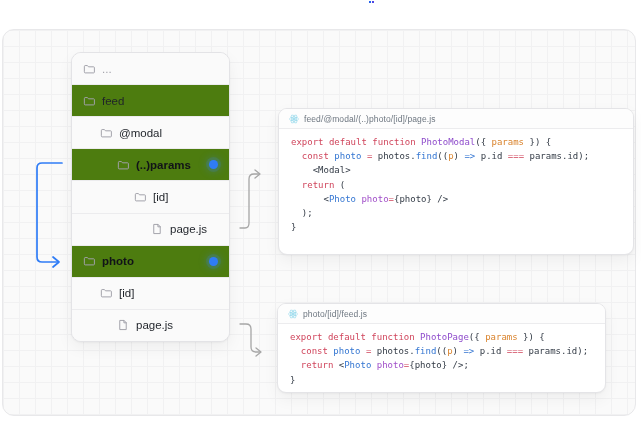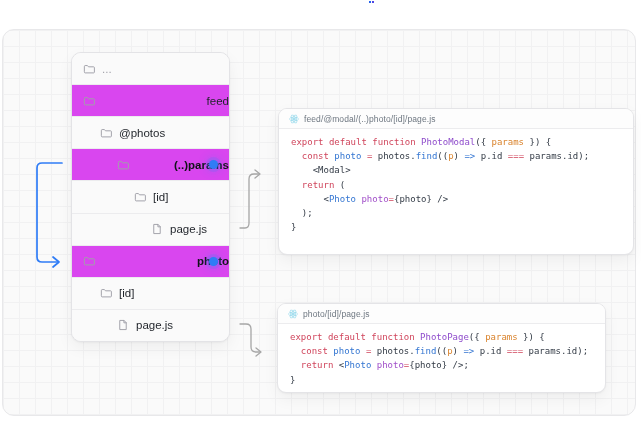--- a/index.html
+++ b/index.html
@@ -20,21 +20,21 @@
 
   
   .tree{position:absolute;left:71px;top:52px;width:159px;height:290px;
         box-sizing:border-box;border:1px solid #e3e3e6;border-radius:10px;
         background:#fafafa;overflow:hidden;display:flex;flex-direction:column;
         box-shadow:0 1px 2px rgba(0,0,0,.04),0 6px 16px rgba(0,0,0,.05);}
   .tree-row{flex:1;display:flex;align-items:center;gap:7px;position:relative;
             border-bottom:1px solid #ececee;background:#fafafa;
             font-size:11.5px;color:#1f2329;font-weight:500;}
   .tree-row:last-child{border-bottom:none;}
-  .tree-row.hl{background:#d946ef;justify-content:space-between;}
+  .tree-row.hl{background:#4d7c0f;}
   .tree-row.bold{font-weight:700;color:#111318;}
   .tree-row.muted{color:#a3a3ab;}
   .tree-row .ticon{display:inline-flex;width:12px;height:12px;flex:0 0 12px;}
   .tree-row .ticon svg{width:12px;height:12px;stroke:#a1a1aa;fill:none;
             stroke-width:1.3;stroke-linejoin:round;stroke-linecap:round;}
   .dot{position:absolute;right:11px;top:50%;width:9px;height:9px;margin-top:-4.5px;
        border-radius:50%;background:#2f7cf6;
        box-shadow:0 0 0 3px rgba(59,130,246,.16),0 0 8px 2px rgba(59,130,246,.35);}
 
   
@@ -87,21 +87,21 @@
           </svg>
         </span>
         <span>feed</span>
       </div>
       <div class="tree-row" style="padding-left: 28px;">
         <span class="ticon">
           <svg viewBox="0 0 16 16">
             <path d="M1.8 4.4c0-.6.4-1 1-1h3.1l1.4 1.7h6.9c.6 0 1 .4 1 1v6.1c0 .6-.4 1-1 1H2.8c-.6 0-1-.4-1-1z"></path>
           </svg>
         </span>
-        <span>@photos</span>
+        <span>@modal</span>
       </div>
       <div class="tree-row hl bold" style="padding-left: 45px;">
         <span class="ticon">
           <svg viewBox="0 0 16 16">
             <path d="M1.8 4.4c0-.6.4-1 1-1h3.1l1.4 1.7h6.9c.6 0 1 .4 1 1v6.1c0 .6-.4 1-1 1H2.8c-.6 0-1-.4-1-1z"></path>
           </svg>
         </span>
         <span>(..)params</span>
         <span class="dot"></span>
       </div>
@@ -180,21 +180,21 @@
       <span class="ricon">
         <svg viewBox="-11 -11 22 22">
             <circle r="2.1" fill="#7fd1e8"></circle>
             <g stroke="#7fd1e8" fill="none" stroke-width="1.1">
               <ellipse rx="10" ry="4.2"></ellipse>
               <ellipse rx="10" ry="4.2" transform="rotate(60)"></ellipse>
               <ellipse rx="10" ry="4.2" transform="rotate(120)"></ellipse>
             </g>
           </svg>
       </span>
-      <span class="fname">photo/[id]/page.js</span>
+      <span class="fname">photo/[id]/feed.js</span>
     </div>
     <div class="code-body">
         <div class="code-line"><span class="tk-kw">export</span><span class="tk-pl"> </span><span class="tk-kw">default</span><span class="tk-pl"> </span><span class="tk-kw">function</span><span class="tk-pl"> </span><span class="tk-fn">PhotoPage</span><span class="tk-pl">({ </span><span class="tk-arg">params</span><span class="tk-pl"> }) {</span></div>
         <div class="code-line"><span class="tk-pl">  </span><span class="tk-kw">const</span><span class="tk-pl"> </span><span class="tk-var">photo</span><span class="tk-pl"> </span><span class="tk-kw">=</span><span class="tk-pl"> photos.</span><span class="tk-fnc">find</span><span class="tk-pl">((</span><span class="tk-arg">p</span><span class="tk-pl">) </span><span class="tk-op">=&gt;</span><span class="tk-pl"> p.id </span><span class="tk-kw">===</span><span class="tk-pl"> params.id);</span></div>
         <div class="code-line"><span class="tk-pl">  </span><span class="tk-kw">return</span><span class="tk-pl"> &lt;</span><span class="tk-tag">Photo</span><span class="tk-pl"> </span><span class="tk-attr">photo</span><span class="tk-kw">=</span><span class="tk-pl">{photo} /&gt;;</span></div>
         <div class="code-line"><span class="tk-pl">}</span></div>
       </div>
   </div>
 
   <svg class="arrows">

